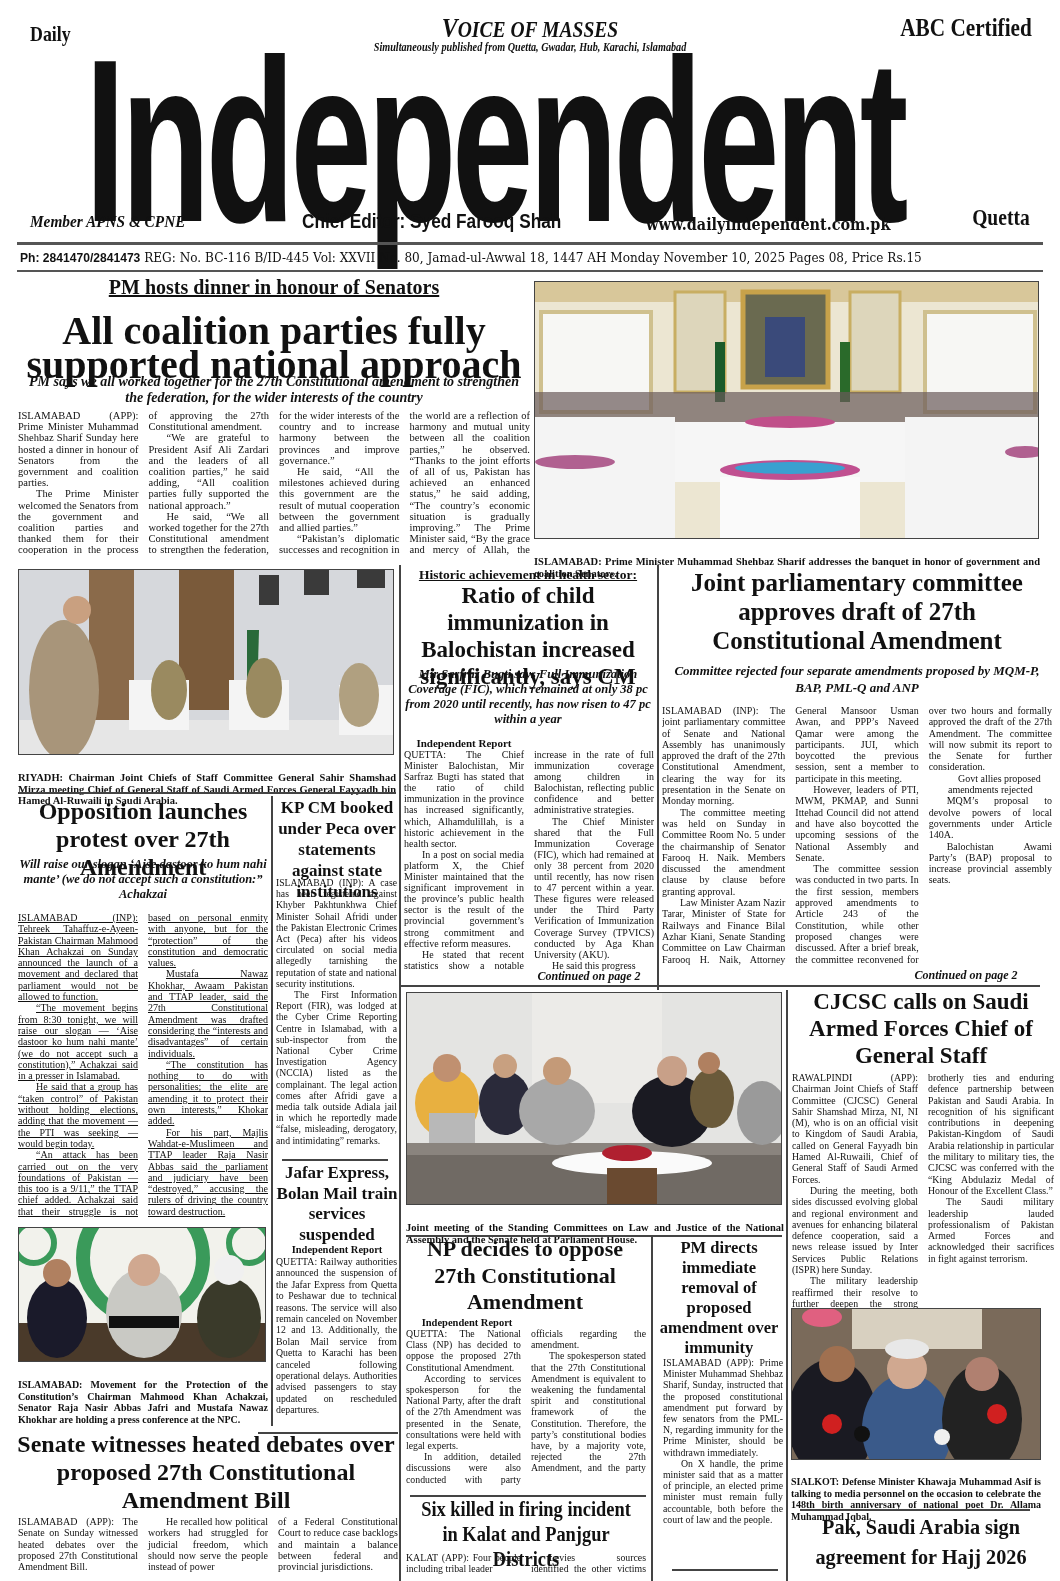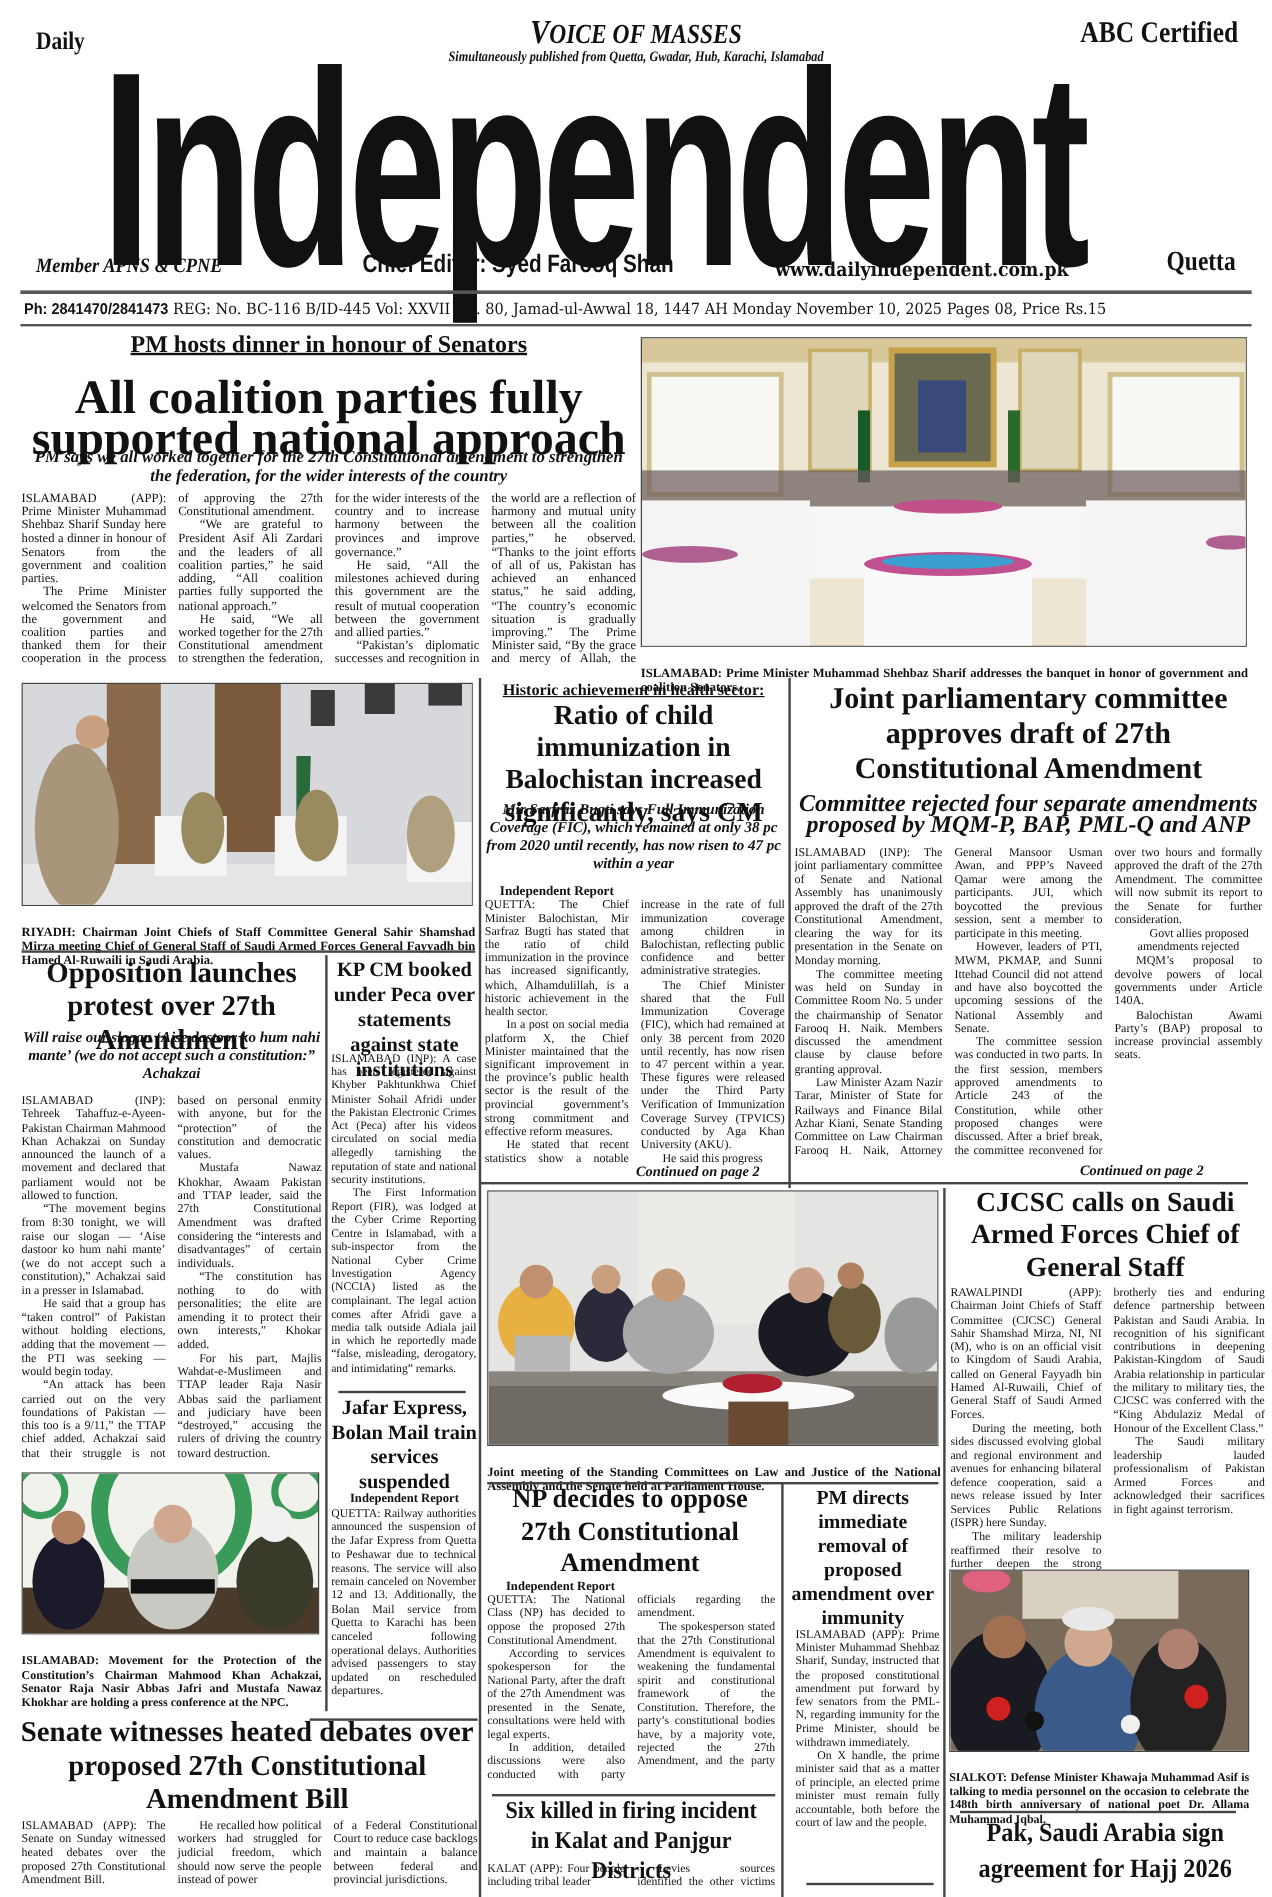--- a/index.html
+++ b/index.html
@@ -23,21 +23,21 @@
   .infoline b { font-family: "Liberation Sans", sans-serif; }
 
   
   .kicker { font-weight: bold; text-decoration: underline; text-align: center; white-space: nowrap; }
   .hl { font-weight: bold; text-align: center; line-height: 1.05; }
   .deck { font-style: italic; font-weight: bold; text-align: center; line-height: 1.12; }
   .body { font-size: 10.5px; line-height: 11.2px; text-align: justify; column-gap: 10px; column-fill: auto; overflow: hidden; }
   .body p { text-indent: 18px; }
   .body p.first { text-indent: 0; }
   .byline { font-weight: bold; font-size: 11px; text-align: center; }
-  .cont { font-style: italic; font-weight: bold; font-size: 12px; text-align: left; }
+  .cont { font-style: italic; font-weight: bold; font-size: 12px; text-align: center; }
   .caption { font-weight: bold; font-size: 10.5px; line-height: 11.5px; text-align: justify; margin-top: 15px; }
   .photo { overflow: hidden; border: 1px solid #444; }
   .vline { width: 2px; background: #444; }
   .hline { height: 2px; background: #444; }
 </style>
 </head>
 <body>
 
 <div class="abs daily">Daily</div>
 <div class="abs voice"><span class="cap">V</span><span>OICE OF MASSES</span></div>
@@ -124,37 +124,37 @@
 <div class="abs body" style="left:404px;width:250px;top:749px;height:230px;column-count:2;font-size:10px;line-height:11.1px;">
   <p class="first">QUETTA: The Chief Minister Balochistan, Mir Sarfraz Bugti has stated that the ratio of child immunization in the province has increased significantly, which, Alhamdulillah, is a historic achievement in the health sector.</p>
   <p>In a post on social media platform X, the Chief Minister maintained that the significant improvement in the province’s public health sector is the result of the provincial government’s strong commitment and effective reform measures.</p>
   <p>He stated that recent statistics show a notable increase in the rate of full immunization coverage among children in Balochistan, reflecting public confidence and better administrative strategies.</p>
   <p>The Chief Minister shared that the Full Immunization Coverage (FIC), which had remained at only 38 percent from 2020 until recently, has now risen to 47 percent within a year. These figures were released under the Third Party Verification of Immunization Coverage Survey (TPVICS) conducted by Aga Khan University (AKU).</p>
   <p>He said this progress</p>
 </div>
 <div class="abs cont" style="left:530px;width:118px;top:969px;">Continued on page 2</div>
 
 <div class="abs hl" style="left:662px;width:390px;top:568px;font-size:25px;line-height:29px;">Joint parliamentary committee approves draft of 27th Constitutional Amendment</div>
-<div class="abs deck" style="left:662px;width:390px;top:662px;font-size:20px;line-height:17px;">Committee rejected four separate amendments proposed by MQM-P, BAP, PML-Q and ANP</div>
+<div class="abs deck" style="left:662px;width:390px;top:662px;font-size:13px;line-height:17px;">Committee rejected four separate amendments proposed by MQM-P, BAP, PML-Q and ANP</div>
 <div class="abs body" style="left:662px;width:390px;top:705px;height:262px;column-count:3;font-size:10px;line-height:11.3px;">
   <p class="first">ISLAMABAD (INP): The joint parliamentary committee of Senate and National Assembly has unanimously approved the draft of the 27th Constitutional Amendment, clearing the way for its presentation in the Senate on Monday morning.</p>
   <p>The committee meeting was held on Sunday in Committee Room No. 5 under the chairmanship of Senator Farooq H. Naik. Members discussed the amendment clause by clause before granting approval.</p>
   <p>Law Minister Azam Nazir Tarar, Minister of State for Railways and Finance Bilal Azhar Kiani, Senate Standing Committee on Law Chairman Farooq H. Naik, Attorney General Mansoor Usman Awan, and PPP’s Naveed Qamar were among the participants. JUI, which boycotted the previous session, sent a member to participate in this meeting.</p>
   <p>However, leaders of PTI, MWM, PKMAP, and Sunni Ittehad Council did not attend and have also boycotted the upcoming sessions of the National Assembly and Senate.</p>
   <p>The committee session was conducted in two parts. In the first session, members approved amendments to Article 243 of the Constitution, while other proposed changes were discussed. After a brief break, the committee reconvened for over two hours and formally approved the draft of the 27th Amendment. The committee will now submit its report to the Senate for further consideration.</p>
   <p style="text-align:center;">Govt allies proposed amendments rejected</p>
   <p>MQM’s proposal to devolve powers of local governments under Article 140A.</p>
   <p>Balochistan Awami Party’s (BAP) proposal to increase provincial assembly seats.</p>
 </div>
 <div class="abs cont" style="left:900px;width:132px;top:968px;">Continued on page 2</div>
 <div class="abs hline" style="left:400px;width:640px;top:985px;"></div>
 
 <div class="abs hl" style="left:18px;width:250px;top:797px;font-size:24px;line-height:28px;">Opposition launches protest over 27th Amendment</div>
 <div class="abs deck" style="left:18px;width:250px;top:857px;font-size:12.5px;line-height:15px;">Will raise our slogan ‘Aise dastoor ko hum nahi mante’ (we do not accept such a constitution:” Achakzai</div>
-<div class="abs body" style="left:18px;width:250px;top:912px;height:310px;column-count:2;font-size:10px;line-height:11.3px;">
+<div class="abs body" style="left:18px;width:250px;top:912px;height:310px;column-count:2;font-size:10px;line-height:11.3px;text-decoration:underline;">
   <p class="first">ISLAMABAD (INP): Tehreek Tahaffuz-e-Ayeen-Pakistan Chairman Mahmood Khan Achakzai on Sunday announced the launch of a movement and declared that parliament would not be allowed to function.</p>
   <p>“The movement begins from 8:30 tonight, we will raise our slogan — ‘Aise dastoor ko hum nahi mante’ (we do not accept such a constitution),” Achakzai said in a presser in Islamabad.</p>
   <p>He said that a group has “taken control” of Pakistan without holding elections, adding that the movement — the PTI was seeking — would begin today.</p>
   <p>“An attack has been carried out on the very foundations of Pakistan — this too is a 9/11,” the TTAP chief added. Achakzai said that their struggle is not based on personal enmity with anyone, but for the “protection” of the constitution and democratic values.</p>
   <p>Mustafa Nawaz Khokhar, Awaam Pakistan and TTAP leader, said the 27th Constitutional Amendment was drafted considering the “interests and disadvantages” of certain individuals.</p>
   <p>“The constitution has nothing to do with personalities; the elite are amending it to protect their own interests,” Khokar added.</p>
   <p>For his part, Majlis Wahdat-e-Muslimeen and TTAP leader Raja Nasir Abbas said the parliament and judiciary have been “destroyed,” accusing the rulers of driving the country toward destruction.</p>
 </div>
 <div class="abs vline" style="left:271px;top:796px;height:630px;"></div>
 

